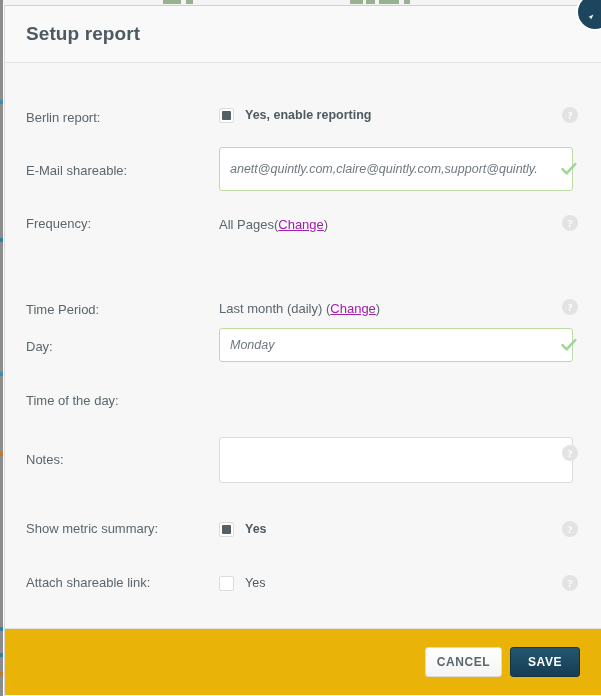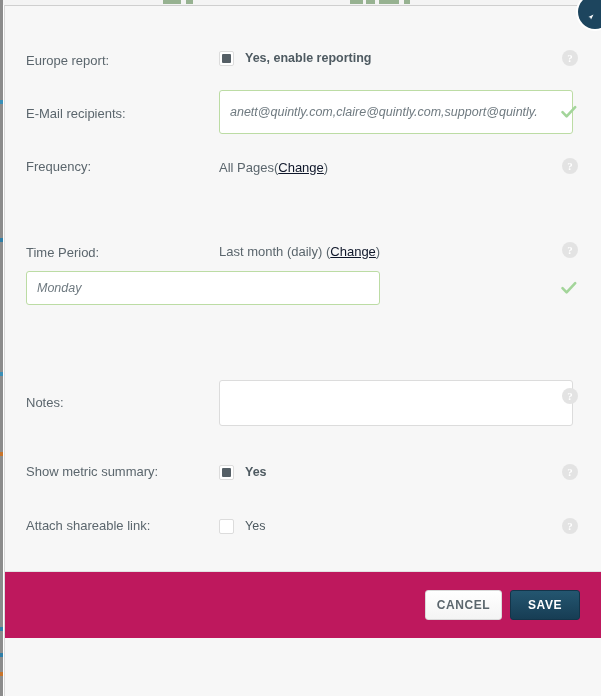--- a/index.html
+++ b/index.html
@@ -189,21 +189,21 @@
   .cb-text.bold { font-weight: bold; }
 
   
   .plain {
     font-size: 13px;
     color: #5b666d;
     padding-top: 6px;
     line-height: 18px;
   }
   .plain a {
-    color: #0f172a;
+    color: #a21caf;
     text-decoration: underline;
   }
 
   
   .inp {
     width: 354px;
     height: 34px;
     box-sizing: border-box;
     border: 1px solid #bcdca4;
     border-radius: 3px;
@@ -246,21 +246,21 @@
   .r-day      { padding-top: 10px; }
   .r-time     { padding-top: 10px; }
   .r-tz       { padding-top: 10px; }
   .r-notes    { padding-top: 11px; }
   .r-metric   { padding-top: 20px; }
   .r-share    { padding-top: 10px; }
 
   
   .modal-footer {
     height: 66px;
-    background: #be185d;
+    background: #eab308;
     display: flex;
     align-items: center;
     justify-content: flex-end;
     padding-right: 21px;
     gap: 8px;
     box-sizing: border-box;
   }
   .btn {
     font-family: "Liberation Sans", sans-serif;
     font-size: 12px;
@@ -314,36 +314,39 @@
 <div class="modal">
 
   <div class="close-bubble">
     <span class="glyph">
       <svg width="11" height="11" viewBox="0 0 11 11">
         <path d="M8.5 2.6 L3.4 4.9 L5.3 5.6 L6.0 7.5 Z" fill="#ffffff"></path>
       </svg>
     </span>
   </div>
 
+  <div class="modal-header">
+    <div class="modal-title">Setup report</div>
+  </div>
 
   <div class="modal-body">
 
     <div class="row cb-row r-enable">
-      <div class="lbl">Europe report:</div>
+      <div class="lbl">Berlin report:</div>
       <div class="fld">
         <div class="cbwrap">
           <span class="cbox checked"></span>
           <span class="cb-text bold">Yes, enable reporting</span>
         </div>
         <span class="help" style="top:7px">?</span>
       </div>
     </div>
 
     <div class="row r-email">
-      <div class="lbl" style="padding-top:16px">E-Mail recipients:</div>
+      <div class="lbl" style="padding-top:16px">E-Mail shareable:</div>
       <div class="fld">
         <input class="inp tall" type="text" value="anett@quintly.com,claire@quintly.com,support@quintly.com" style="">
         <span class="tick" style="top:13px">
           <svg width="18" height="18" viewBox="0 0 18 18">
               <path d="M2.5 9.2 L6.6 13.3 L15.2 4.2" stroke="#a3d59a" stroke-width="2.6" fill="none" stroke-linecap="round" stroke-linejoin="round"></path>
             </svg>
         </span>
       </div>
     </div>
 
@@ -362,31 +365,33 @@
       <div class="fld">
         <div class="plain">
           <span>Last month (daily)</span>&nbsp;<span>(</span><a href="#">Change</a><span>)</span>
         </div>
         <span class="help" style="top:5px">?</span>
       </div>
     </div>
 
 
     <div class="row r-day">
+      <div class="lbl" style="padding-top:11px">Day:</div>
       <div class="fld">
         <input class="inp" type="text" value="Monday" style="">
         <span class="tick">
           <svg width="18" height="18" viewBox="0 0 18 18">
               <path d="M2.5 9.2 L6.6 13.3 L15.2 4.2" stroke="#a3d59a" stroke-width="2.6" fill="none" stroke-linecap="round" stroke-linejoin="round"></path>
             </svg>
         </span>
       </div>
     </div>
 
     <div class="row r-time">
+      <div class="lbl" style="padding-top:11px">Time of the day:</div>
     </div>
 
 
     <div class="row r-notes">
       <div class="lbl" style="padding-top:15px">Notes:</div>
       <div class="fld">
         <textarea class="inp plainborder" placeholder="" style=""></textarea>
         <span class="help in-field">?</span>
       </div>
     </div>

